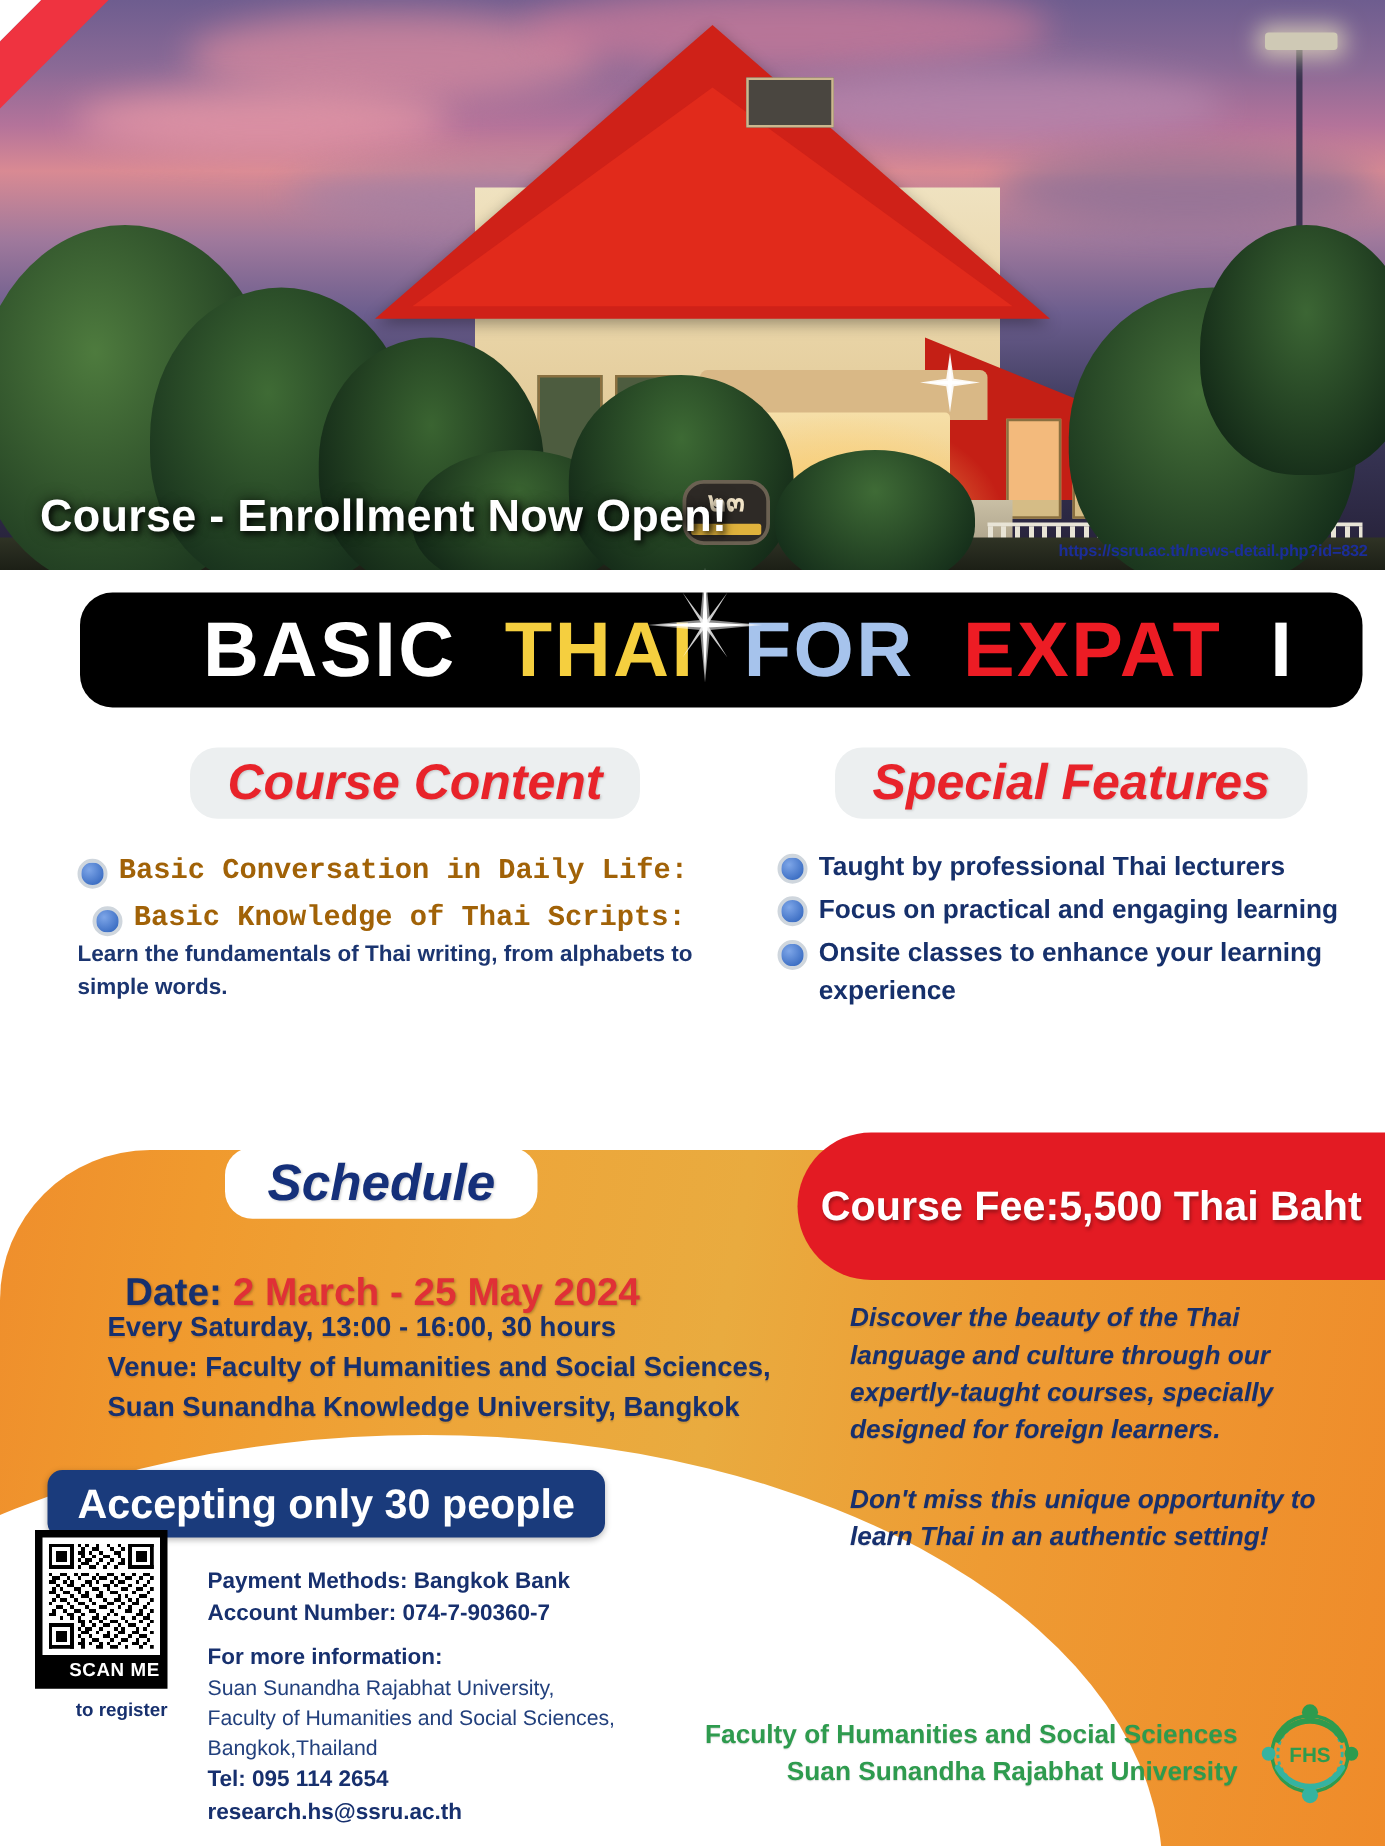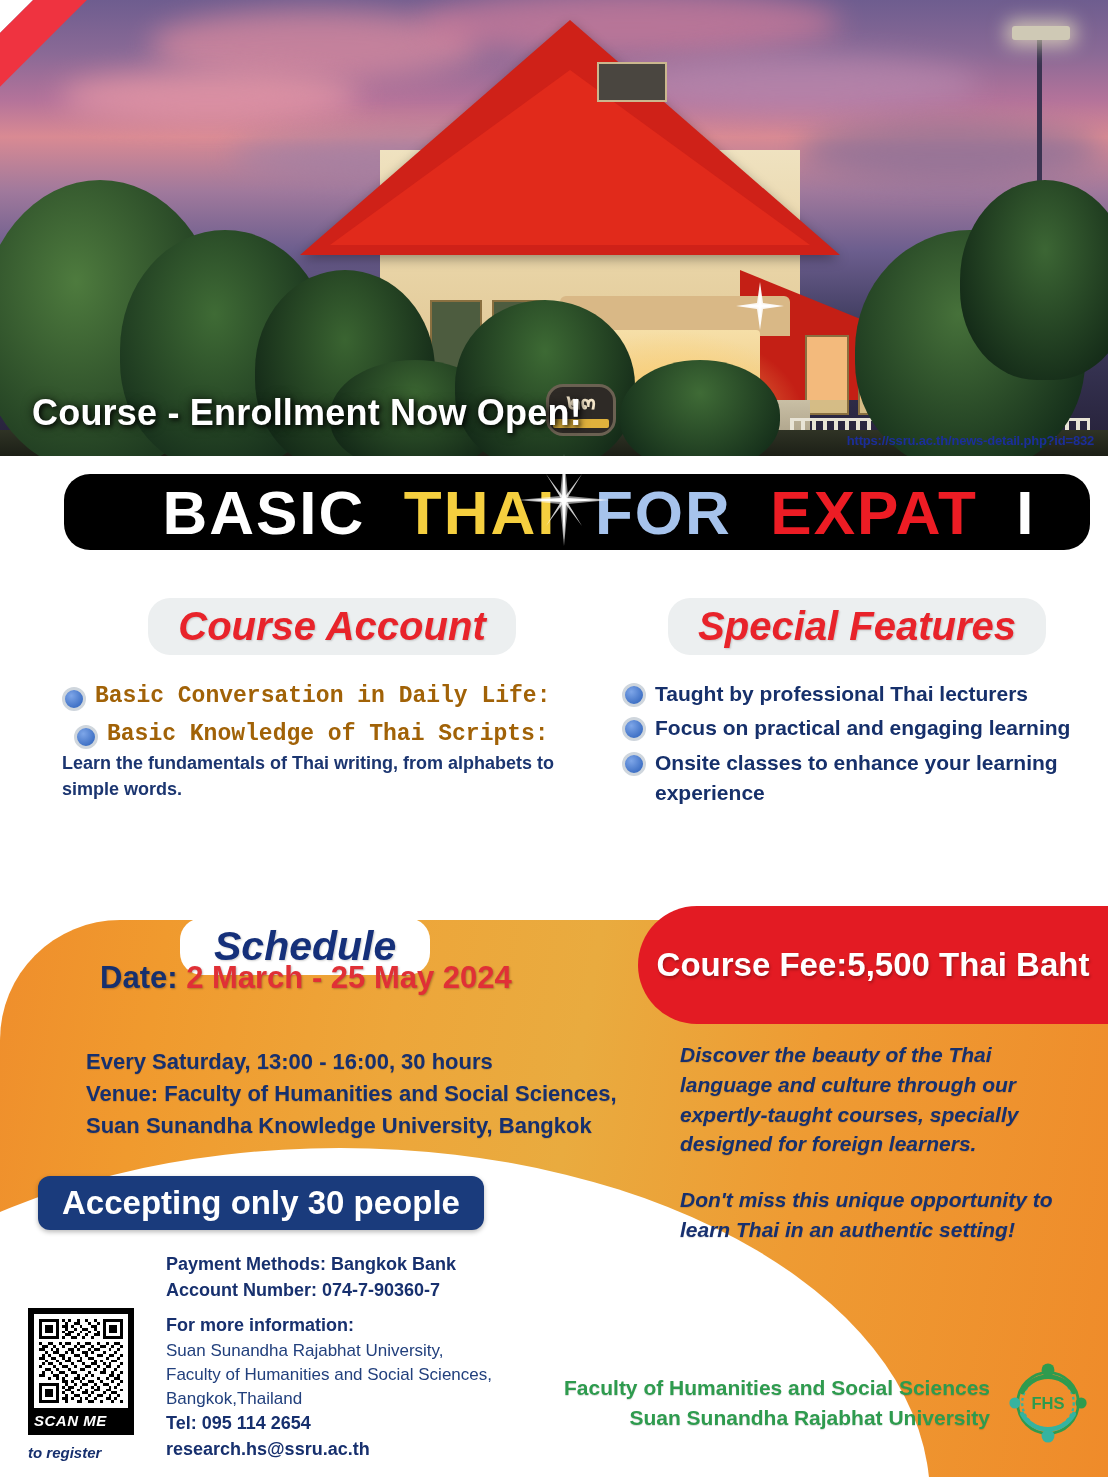--- a/index.html
+++ b/index.html
@@ -148,21 +148,21 @@
     font-size:13px; font-weight:bold; color:#1b2ea0;
     letter-spacing:-.2px; opacity:.95;
   }
   .sparkle-photo {
     position:absolute; left:736px; top:282px; width:48px; height:48px; z-index:5;
     pointer-events:none;
   }
 
   
   .title-banner {
-    position:absolute; left:64px; top:474px; width:1026px; height:76px;
+    position:absolute; left:64px; top:474px; width:1026px; height:92px;
     background:#000000; border-radius:26px; z-index:4;
     display:flex; align-items:center; justify-content:center;padding-left:44px;
   }
   .title-text {
     font-size:62px; font-weight:bold; letter-spacing:2px;
     font-family:"Liberation Sans", sans-serif; white-space:nowrap;
   }
   .tw { color:#ffffff; }
   .ty { color:#f5cf3f; }
   .tb { color:#a6c3ec; }
@@ -217,21 +217,21 @@
     z-index:3;
   }
 
   .schedule-pill {
     position:absolute; left:180px; top:918px; z-index:5;
     background:#ffffff; border-radius:22px; padding:5px 34px;
     color:#15307a; font-size:41px; font-weight:bold; font-style:italic;
     text-shadow:1px 1px 2px rgba(0,0,0,.2);
   }
   .date-line {
-    position:absolute; left:100px; top:960px; z-index:5;
+    position:absolute; left:100px; top:1016px; z-index:5;
     font-size:31px; font-weight:bold;
     text-shadow:1px 1px 2px rgba(0,0,0,.25);
   }
   .date-label { color:#17306e; }
   .date-value { color:#e03036; }
   .sched-body {
     position:absolute; left:86px; top:1046px; z-index:5; width:620px;
     color:#17306e; font-size:22px; font-weight:bold; line-height:1.45;
     text-shadow:0 1px 1px rgba(0,0,0,.12);
   }
@@ -252,21 +252,21 @@
   .promo .gap { display:block; height:26px; }
 
   .accept-badge {
     position:absolute; left:38px; top:1176px; z-index:6;
     background:#1a3b7c; border-radius:12px; padding:8px 24px;
     color:#ffffff; font-size:33px; font-weight:bold;
     box-shadow:0 2px 5px rgba(0,0,0,.28);
   }
 
   
-  .qr-wrap { position:absolute; left:28px; top:1308px; z-index:6; text-align:left;font-style:italic; }
+  .qr-wrap { position:absolute; left:28px; top:1224px; z-index:6; text-align:right; }
   .qr-box {
     width:106px; background:#000000; padding:6px 6px 0;
   }
   .qr-img { width:94px; height:94px; background:#ffffff; padding:5px; }
   .qr-cells { width:100%; height:100%; display:block; }
   .scan-me {
     color:#ffffff; font-size:15px; font-weight:bold; letter-spacing:.5px;
     padding:4px 0 6px;
   }
   .to-register {
@@ -366,21 +366,21 @@
   </div>
   <svg class="sparkle-title" viewBox="0 0 96 96">
     <path d="M48 2 L52 44 L94 48 L52 52 L48 94 L44 52 L2 48 L44 44 Z" fill="#ffffff" opacity="0.55"></path>
     <path d="M48 8 L50 46 L88 48 L50 50 L48 88 L46 50 L8 48 L46 46 Z" fill="#ffffff"></path>
     <path d="M30 22 L48 46 L66 22 L50 48 L66 74 L48 50 L30 74 L46 48 Z" fill="#ffffff" opacity="0.8"></path>
   </svg>
 </div>
 
 <div class="col-left">
   <div class="hdr-wrap">
-    <span class="pill pill-red">Course Account</span>
+    <span class="pill pill-red">Course Content</span>
   </div>
 
   <div style="margin-top:28px;">
     <div class="bul-row">
       <span class="bullet"></span>
       <span class="bul-title">Basic Conversation in Daily Life:</span>
     </div>
 
     <div class="bul-row" style="margin-top:10px; padding-left:12px;">
       <span class="bullet"></span>

